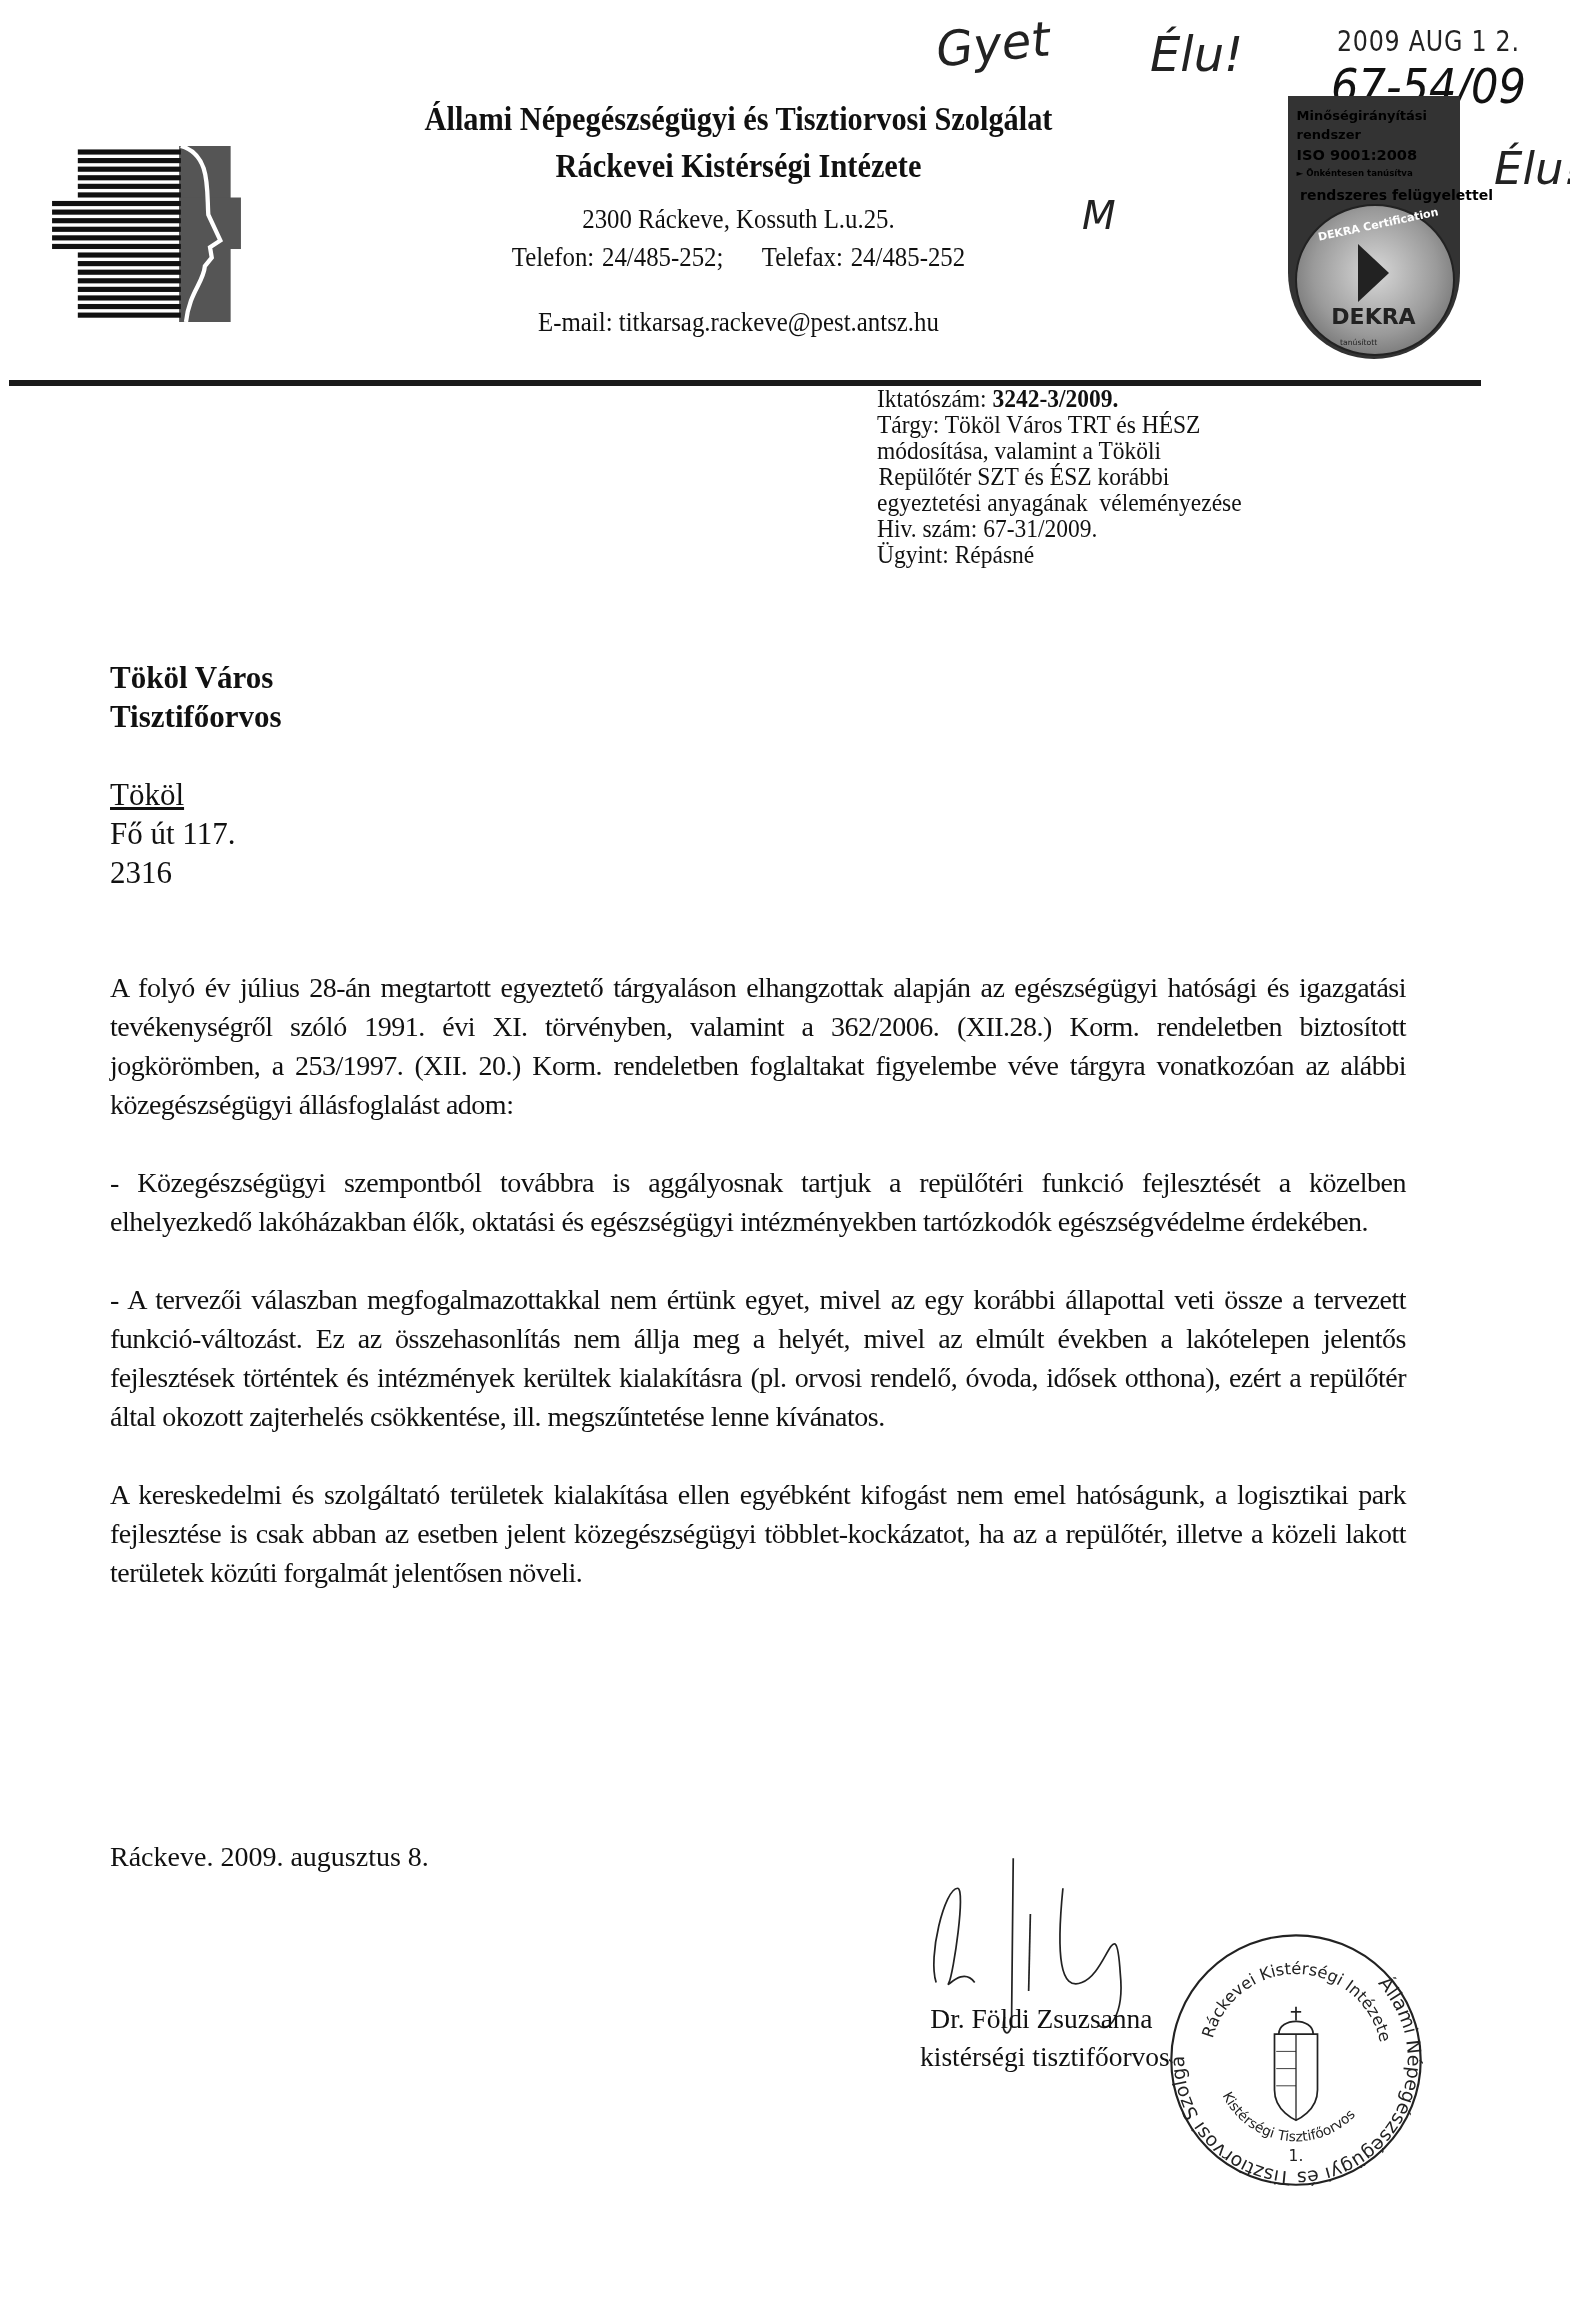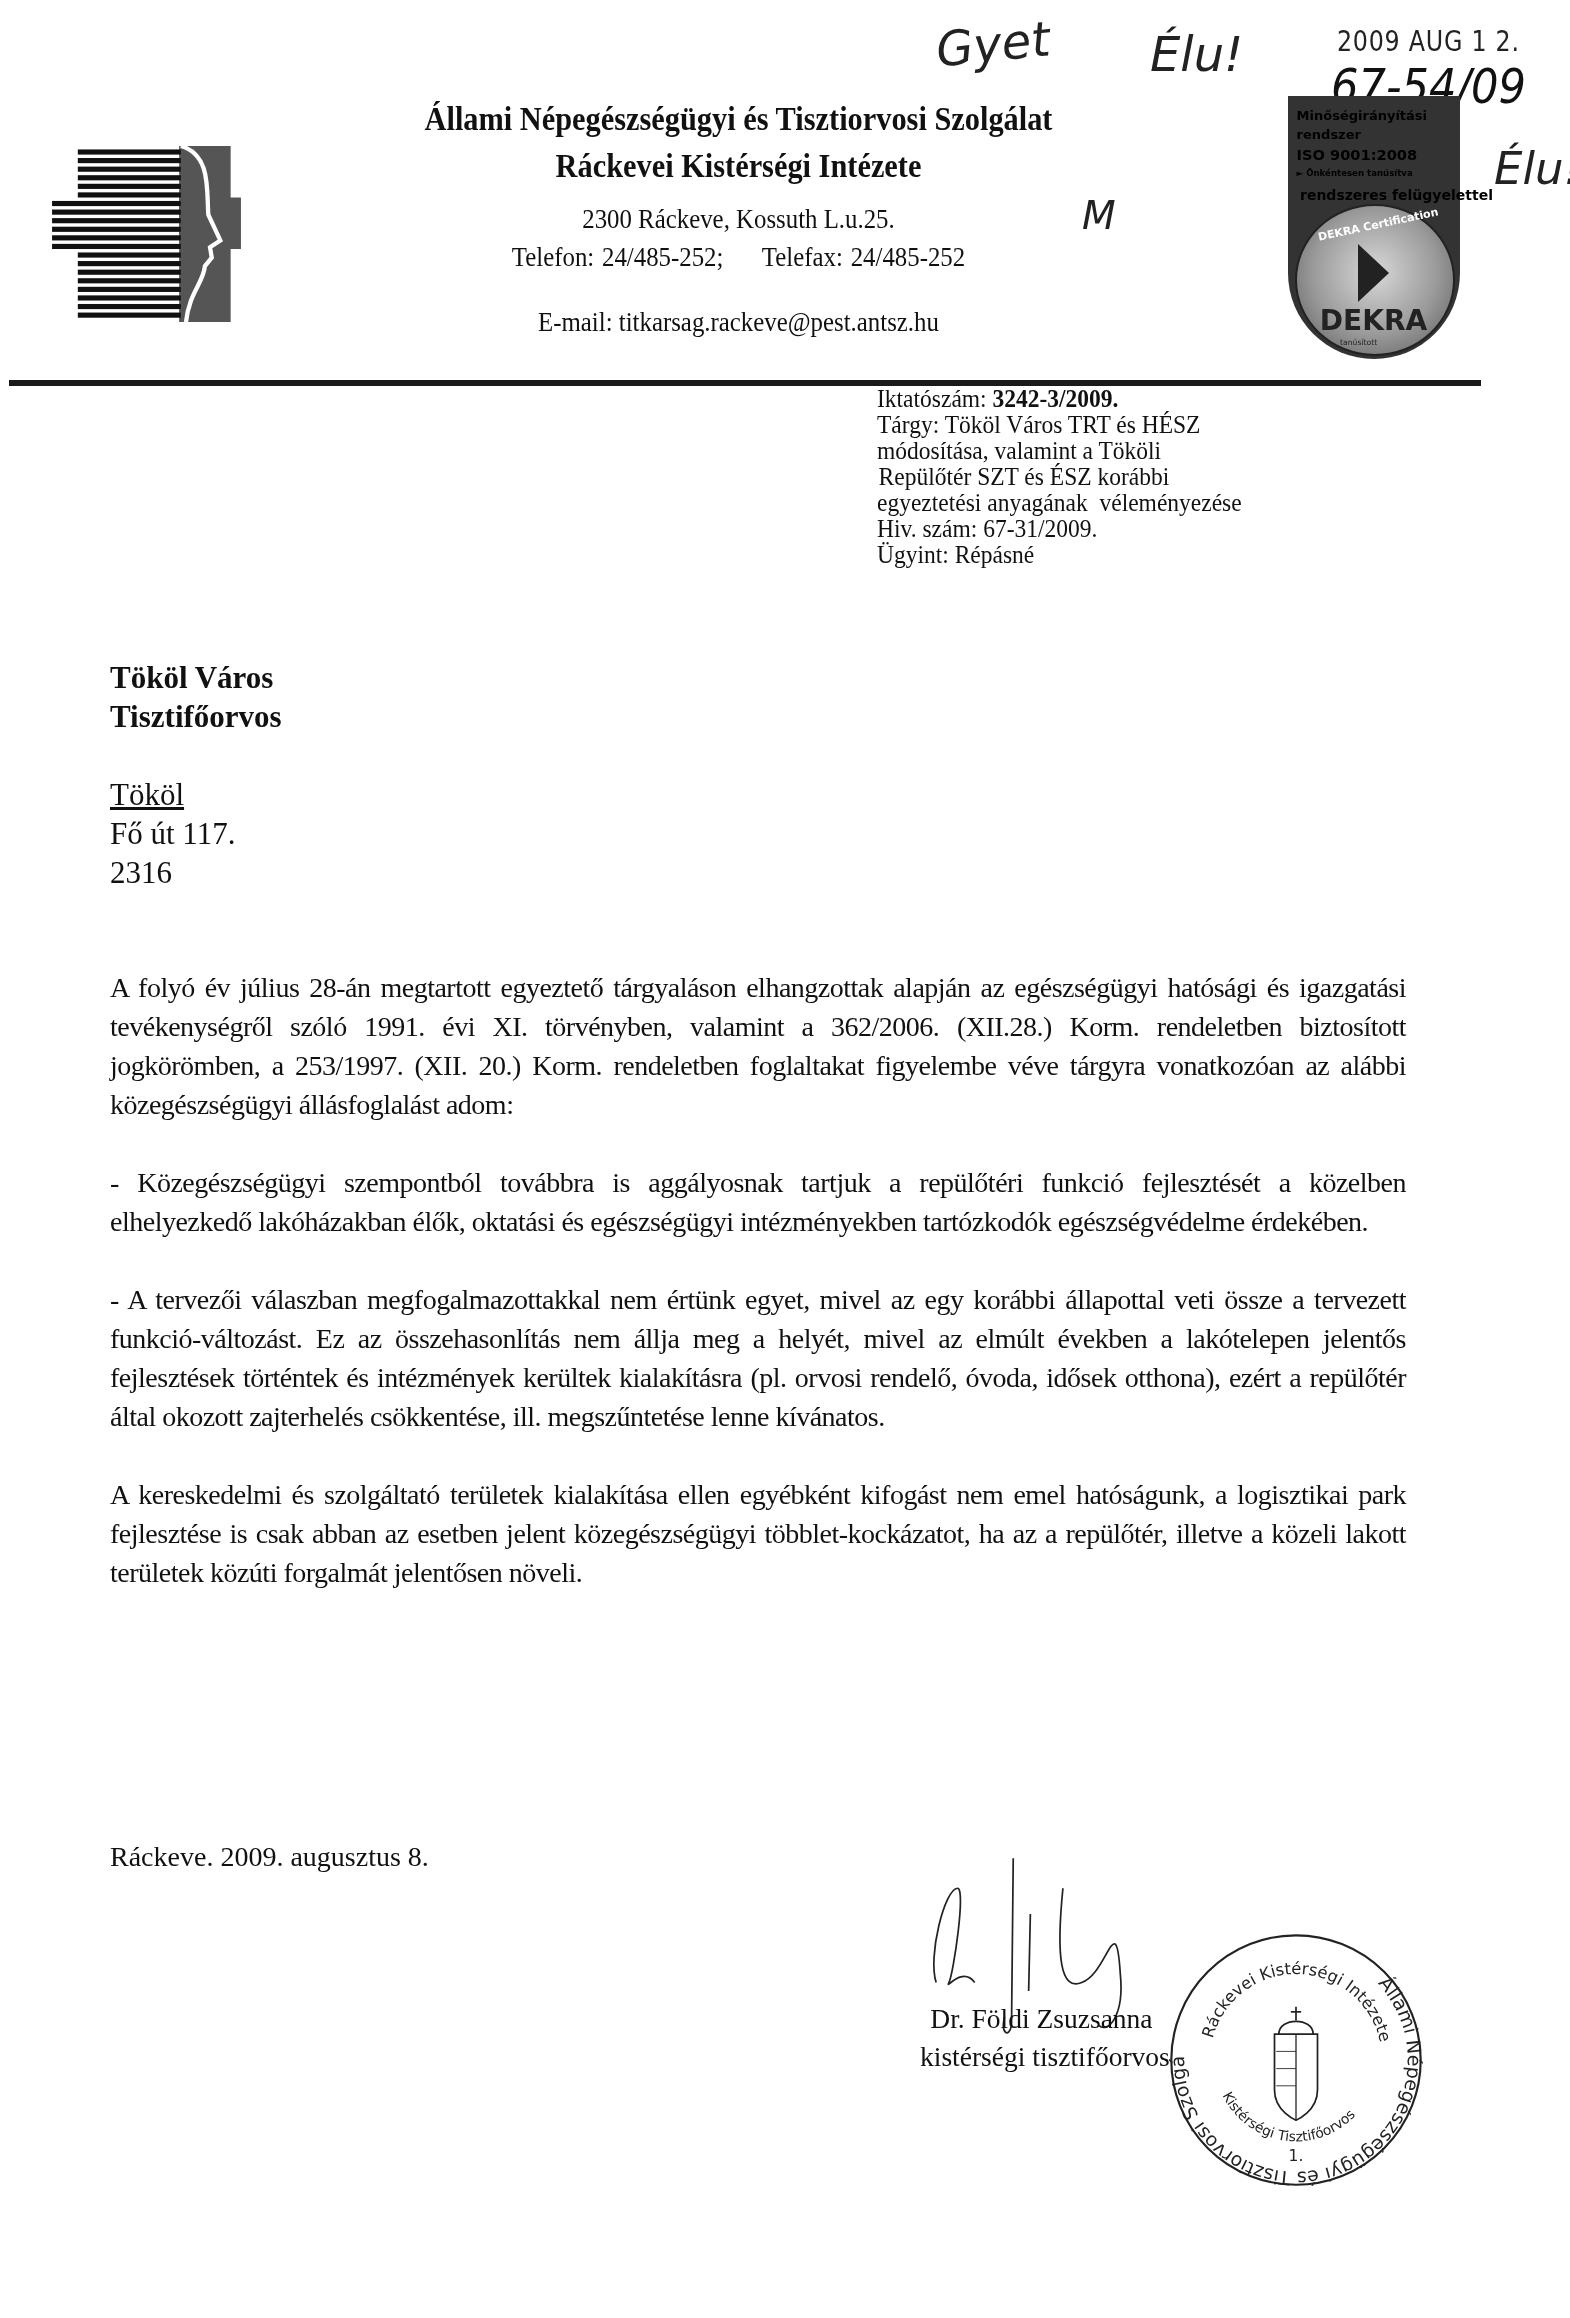--- a/index.html
+++ b/index.html
@@ -33,21 +33,21 @@
   #dekra .txt { position: absolute; left: 8.6px; color: #000000; font-family: "DejaVu Sans", sans-serif; font-weight: bold; white-space: nowrap; }
   #dekra .t1 { top: 12px; font-size: 13px; }
   #dekra .t2 { top: 31px; font-size: 13px; }
   #dekra .t3 { top: 50px; font-size: 14.6px; text-align: right; }
   #dekra .t4 { top: 72px; font-size: 8.6px; }
   #dekra .t5 { top: 91px; font-size: 14px; left: 12px; }
   #dekra .circle { position: absolute; left: 6.9px; top: 108px; width: 156px; height: 148px; border-radius: 50%;
                    background: radial-gradient(circle at 50% 45%, #d8d8d8 0%, #9a9a9a 55%, #555 100%); border: 2.6px solid #222; }
   #dekra .cert { position: absolute; left: 29px; top: 122px; font-family: "DejaVu Sans", sans-serif; color: #fff; font-size: 11px; font-weight: bold; transform: rotate(-12deg); }
   #dekra .arrow { position: absolute; left: 70px; top: 148px; width: 0; height: 0; border-top: 29px solid transparent; border-bottom: 29px solid transparent; border-left: 31px solid #222; }
-  #dekra .brand { position: absolute; left: 17px; top: 208px; width: 137px; text-align: center; font-family: "DejaVu Sans", sans-serif; font-weight: bold; font-size: 28px; color: #222; }
+  #dekra .brand { position: absolute; left: 17px; top: 208px; width: 137px; text-align: center; font-family: "DejaVu Sans", sans-serif; font-weight: bold; font-size: 22px; color: #222; }
   #dekra .cert2 { position: absolute; left: 52px; top: 242px; font-family: "DejaVu Sans", sans-serif; font-size: 7.7px; color: #222; }
 
   
   #divider { left: 8.6px; top: 380px; width: 1472px; height: 6px; background: #1a1a1a; }
 
   
   #ref { left: 877px; top: 386px; font-size: 25px; line-height: 26px; }
   #ref div { white-space: nowrap; transform: scaleX(0.94); transform-origin: left; }
   #ref .bold { font-weight: bold; }
 

